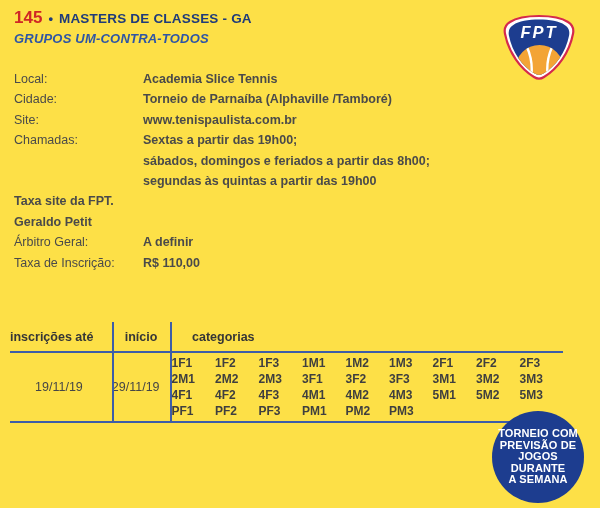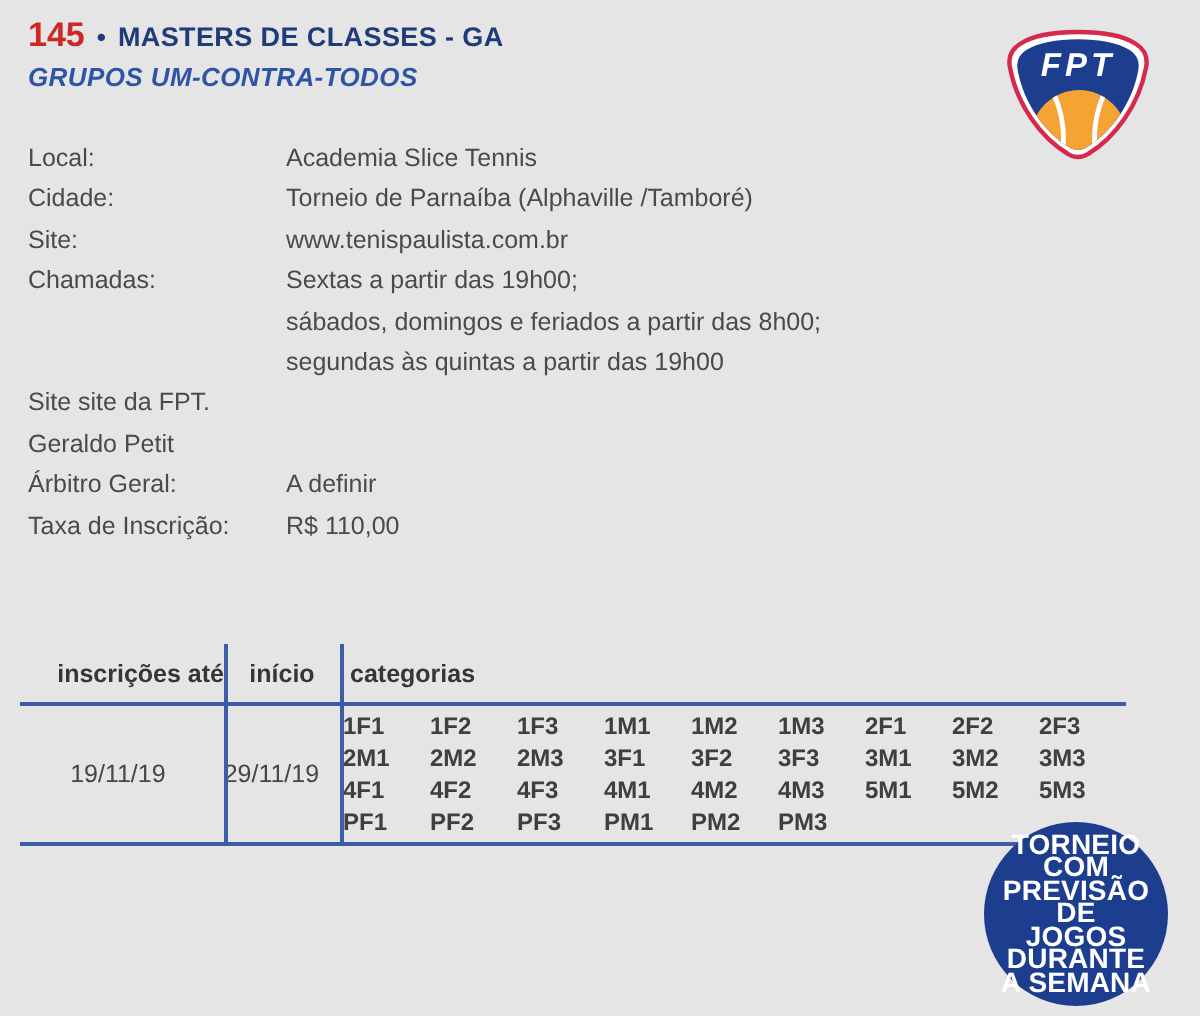--- a/index.html
+++ b/index.html
@@ -1,17 +1,17 @@
 <!DOCTYPE html>
 <html><head>
 <meta charset="utf-8">
 <style>
   html,body { margin:0; padding:0; background:#fff; }
   .page {
-    position:relative; width:600px; height:508px; background:#e5e5e5;
+    position:relative; width:600px; height:508px; background:#fde047;
     font-family:"Liberation Sans", sans-serif; overflow:hidden;
   }
 
   
   .header { position:absolute; left:14px; top:8px; }
   .title-line { display:flex; align-items:baseline; gap:6px; }
   .title-number { color:#cf2626; font-size:17px; font-weight:bold; }
   .title-bullet { color:#1f3b7a; font-size:13px; font-weight:bold; }
   .title-text   { color:#1f3b7a; font-size:13.5px; font-weight:bold; letter-spacing:0.2px; }
   .subtitle {
@@ -22,32 +22,32 @@
   
   .logo { position:absolute; left:501px; top:12px; width:76px; height:72px; }
 
   
   .info {
     position:absolute; left:14px; top:69px; width:560px;
     font-size:12.5px; color:#4a4a4a; line-height:20.4px;
   }
   .info-row { display:flex; align-items:flex-start; }
   .info-label { width:129px; flex:none; }
-  .info-value { flex:1; }
+  .info-value { flex:1;font-weight:bold; }
 
   
   .regtable { position:absolute; left:10px; top:322px; width:553px; }
   .thead {
     display:flex; height:29px; align-items:center;
     border-bottom:2px solid #3d5da8;
     font-weight:bold; color:#363636; font-size:12.5px;
   }
-  .th-ate    { width:102px; text-align:right; }
+  .th-ate    { width:102px; text-align:left; }
   .th-inicio { width:58px;  text-align:center; }
-  .th-cat    { padding-left:5px; }
+  .th-cat    { padding-left:22px; }
   .tbody { display:flex; border-bottom:2px solid #3d5da8; }
   .td-ate {
     width:102px; display:flex; align-items:center; justify-content:center;
     font-size:12.5px; color:#464646;
   }
   .td-inicio {
     width:58px; display:flex; align-items:center; justify-content:center;
     font-size:12.5px; color:#464646;
   }
   .td-cats { padding:2px 0 2px 8px; }
@@ -57,21 +57,21 @@
     position:absolute; top:0; bottom:0; width:1.5px; background:#3d5da8;
   }
   .vline-1 { left:102px; }
   .vline-2 { left:160px; }
 
   
   .badge {
     position:absolute; left:492px; top:411px; width:92px; height:92px;
     border-radius:50%; background:#1d3d8f; color:#ffffff; z-index:3;
     display:flex; flex-direction:column; align-items:center; justify-content:center;
-    text-align:center; font-weight:bold; font-size:14px; line-height:11.5px;
+    text-align:center; font-weight:bold; font-size:11px; line-height:11.5px;
     letter-spacing:0.1px;
   }
 </style>
 </head>
 <body>
 
 <div class="page">
 
   <div class="header">
     <div class="title-line">
@@ -128,21 +128,21 @@
     <div class="info-row">
       <div class="info-label">Chamadas:</div>
       <div class="info-value">
         <div>Sextas a partir das 19h00;</div>
         <div>sábados, domingos e feriados a partir das 8h00;</div>
         <div>segundas às quintas a partir das 19h00</div>
       </div>
     </div>
 
     <div class="info-row">
-      <div class="info-value">Site site da FPT.</div>
+      <div class="info-value">Taxa site da FPT.</div>
     </div>
 
     <div class="info-row">
       <div class="info-value">Geraldo Petit</div>
     </div>
 
     <div class="info-row">
       <div class="info-label">Árbitro Geral:</div>
       <div class="info-value">A definir</div>
     </div>

